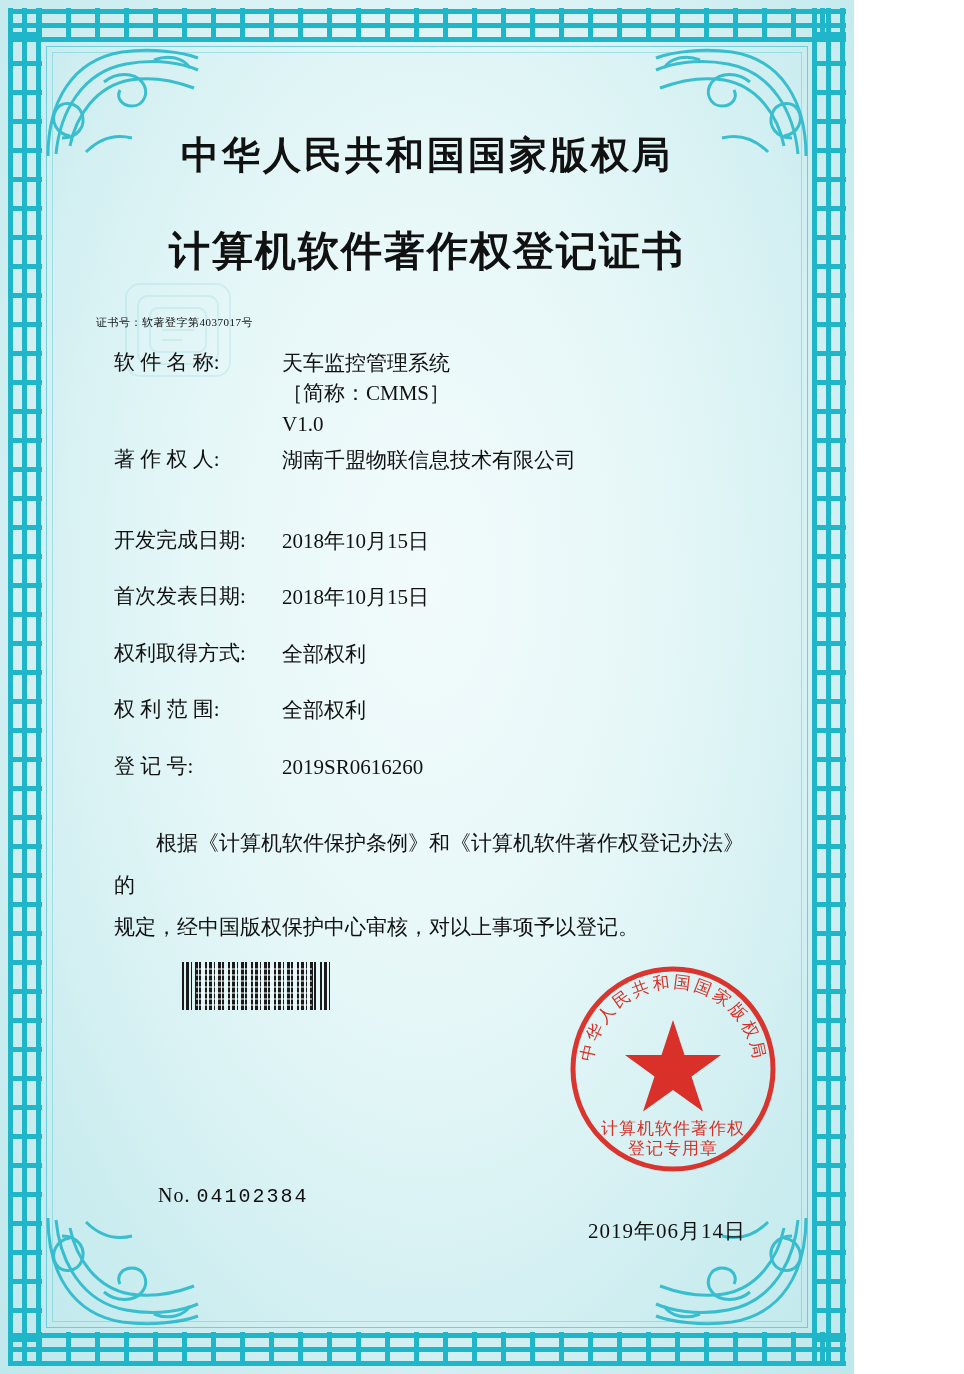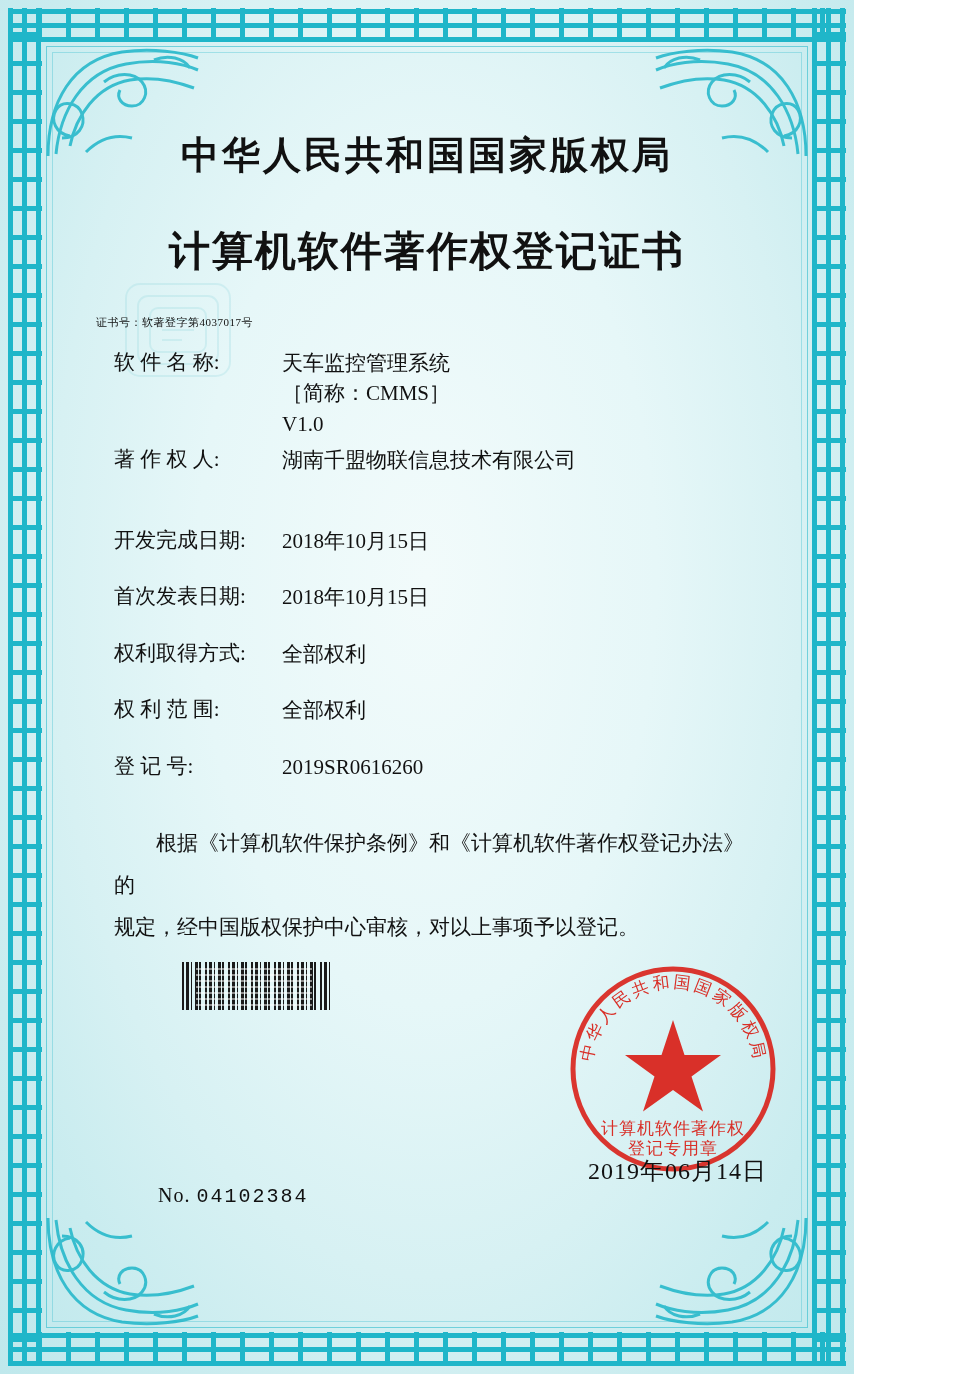--- a/index.html
+++ b/index.html
@@ -213,22 +213,22 @@
     color: #111;
     letter-spacing: 1px;
   }
   .footer-no .num {
     font-family: "Liberation Mono", "DejaVu Sans Mono", monospace;
     letter-spacing: 2px;
   }
   .footer-date {
     position: absolute;
     left: 588px;
-    top: 1155px;
-    font-size: 24px;
+    top: 1217px;
+    font-size: 21px;
     color: #111;
     letter-spacing: 1px;
   }
 </style>
 </head>
 <body>
 
 <div class="certificate">
 
   <div class="border-frame">

